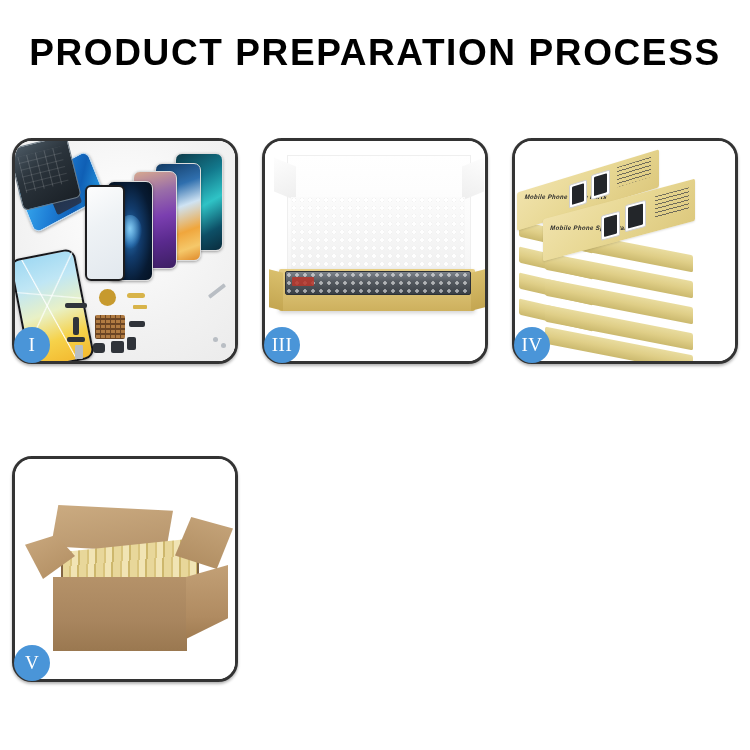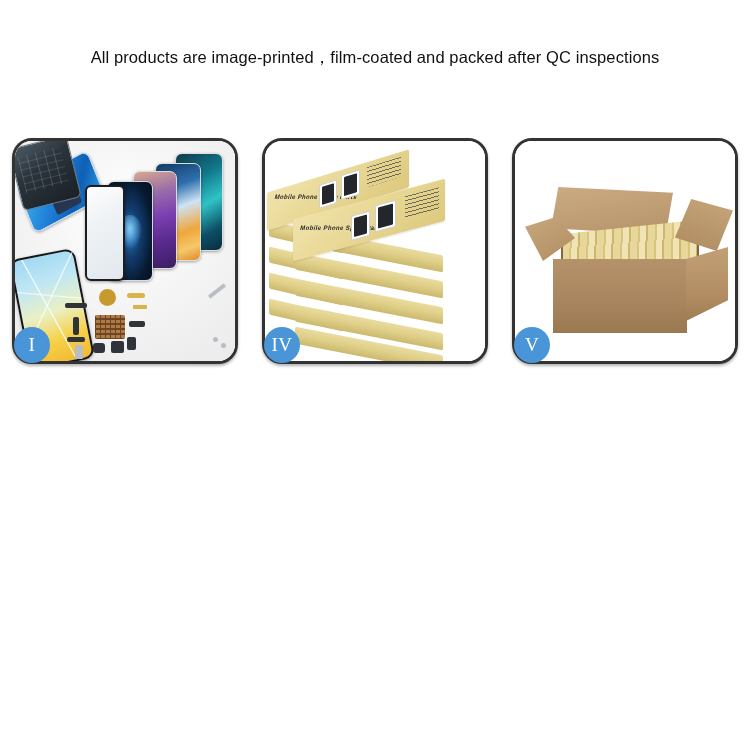--- a/index.html
+++ b/index.html
@@ -465,21 +465,21 @@
     background: linear-gradient(180deg,rgba(245,245,245,.9),rgba(255,255,255,0));
     transform: rotate(-8deg);
   }
 </style>
 </head>
 <body>
 
 <div class="page">
 
   <div class="header">
-    <div class="subtitle">All products are image-printed，film-coated and packed after QC inspections</div>
+    <div class="title">PRODUCT PREPARATION PROCESS</div>
   </div>
 
   <div class="grid">
 
     <div class="card">
       <div class="card-inner p1">
         <div class="p1-bg"></div>
 
         <div class="ph ph-blue"></div>
         <div class="ph ph-teal"></div>
@@ -503,20 +503,29 @@
         <div class="part" style="left:112px;top:196px;width:9px;height:13px;"></div>
         <div class="part sil" style="left:60px;top:204px;width:8px;height:14px;"></div>
         <div class="part sil" style="left:192px;top:148px;width:20px;height:4px;transform:rotate(-38deg);"></div>
         <div class="part sil" style="left:198px;top:196px;width:5px;height:5px;border-radius:50%;"></div>
         <div class="part sil" style="left:206px;top:202px;width:5px;height:5px;border-radius:50%;"></div>
       </div>
       <div class="badge">I</div>
     </div>
 
 
+    <div class="card">
+      <div class="card-inner p3">
+        <div class="p3-lid"></div>
+        <div class="p3-foam"></div>
+        <div class="p3-tray"></div>
+        <div class="p3-screen"></div>
+      </div>
+      <div class="badge">III</div>
+    </div>
 
     <div class="card">
       <div class="card-inner p4">
         <div class="stack">
 
           <div class="bx bx-side" style="left:4px;top:62px;width:74px;height:16px;transform:skewY(13deg);"></div>
           <div class="bx bx-side" style="left:4px;top:88px;width:74px;height:16px;transform:skewY(13deg);"></div>
           <div class="bx bx-side" style="left:4px;top:114px;width:74px;height:16px;transform:skewY(13deg);"></div>
           <div class="bx bx-side" style="left:4px;top:140px;width:74px;height:16px;transform:skewY(13deg);"></div>
           <div class="bx bx-side" style="left:4px;top:166px;width:74px;height:16px;transform:skewY(13deg);"></div>

